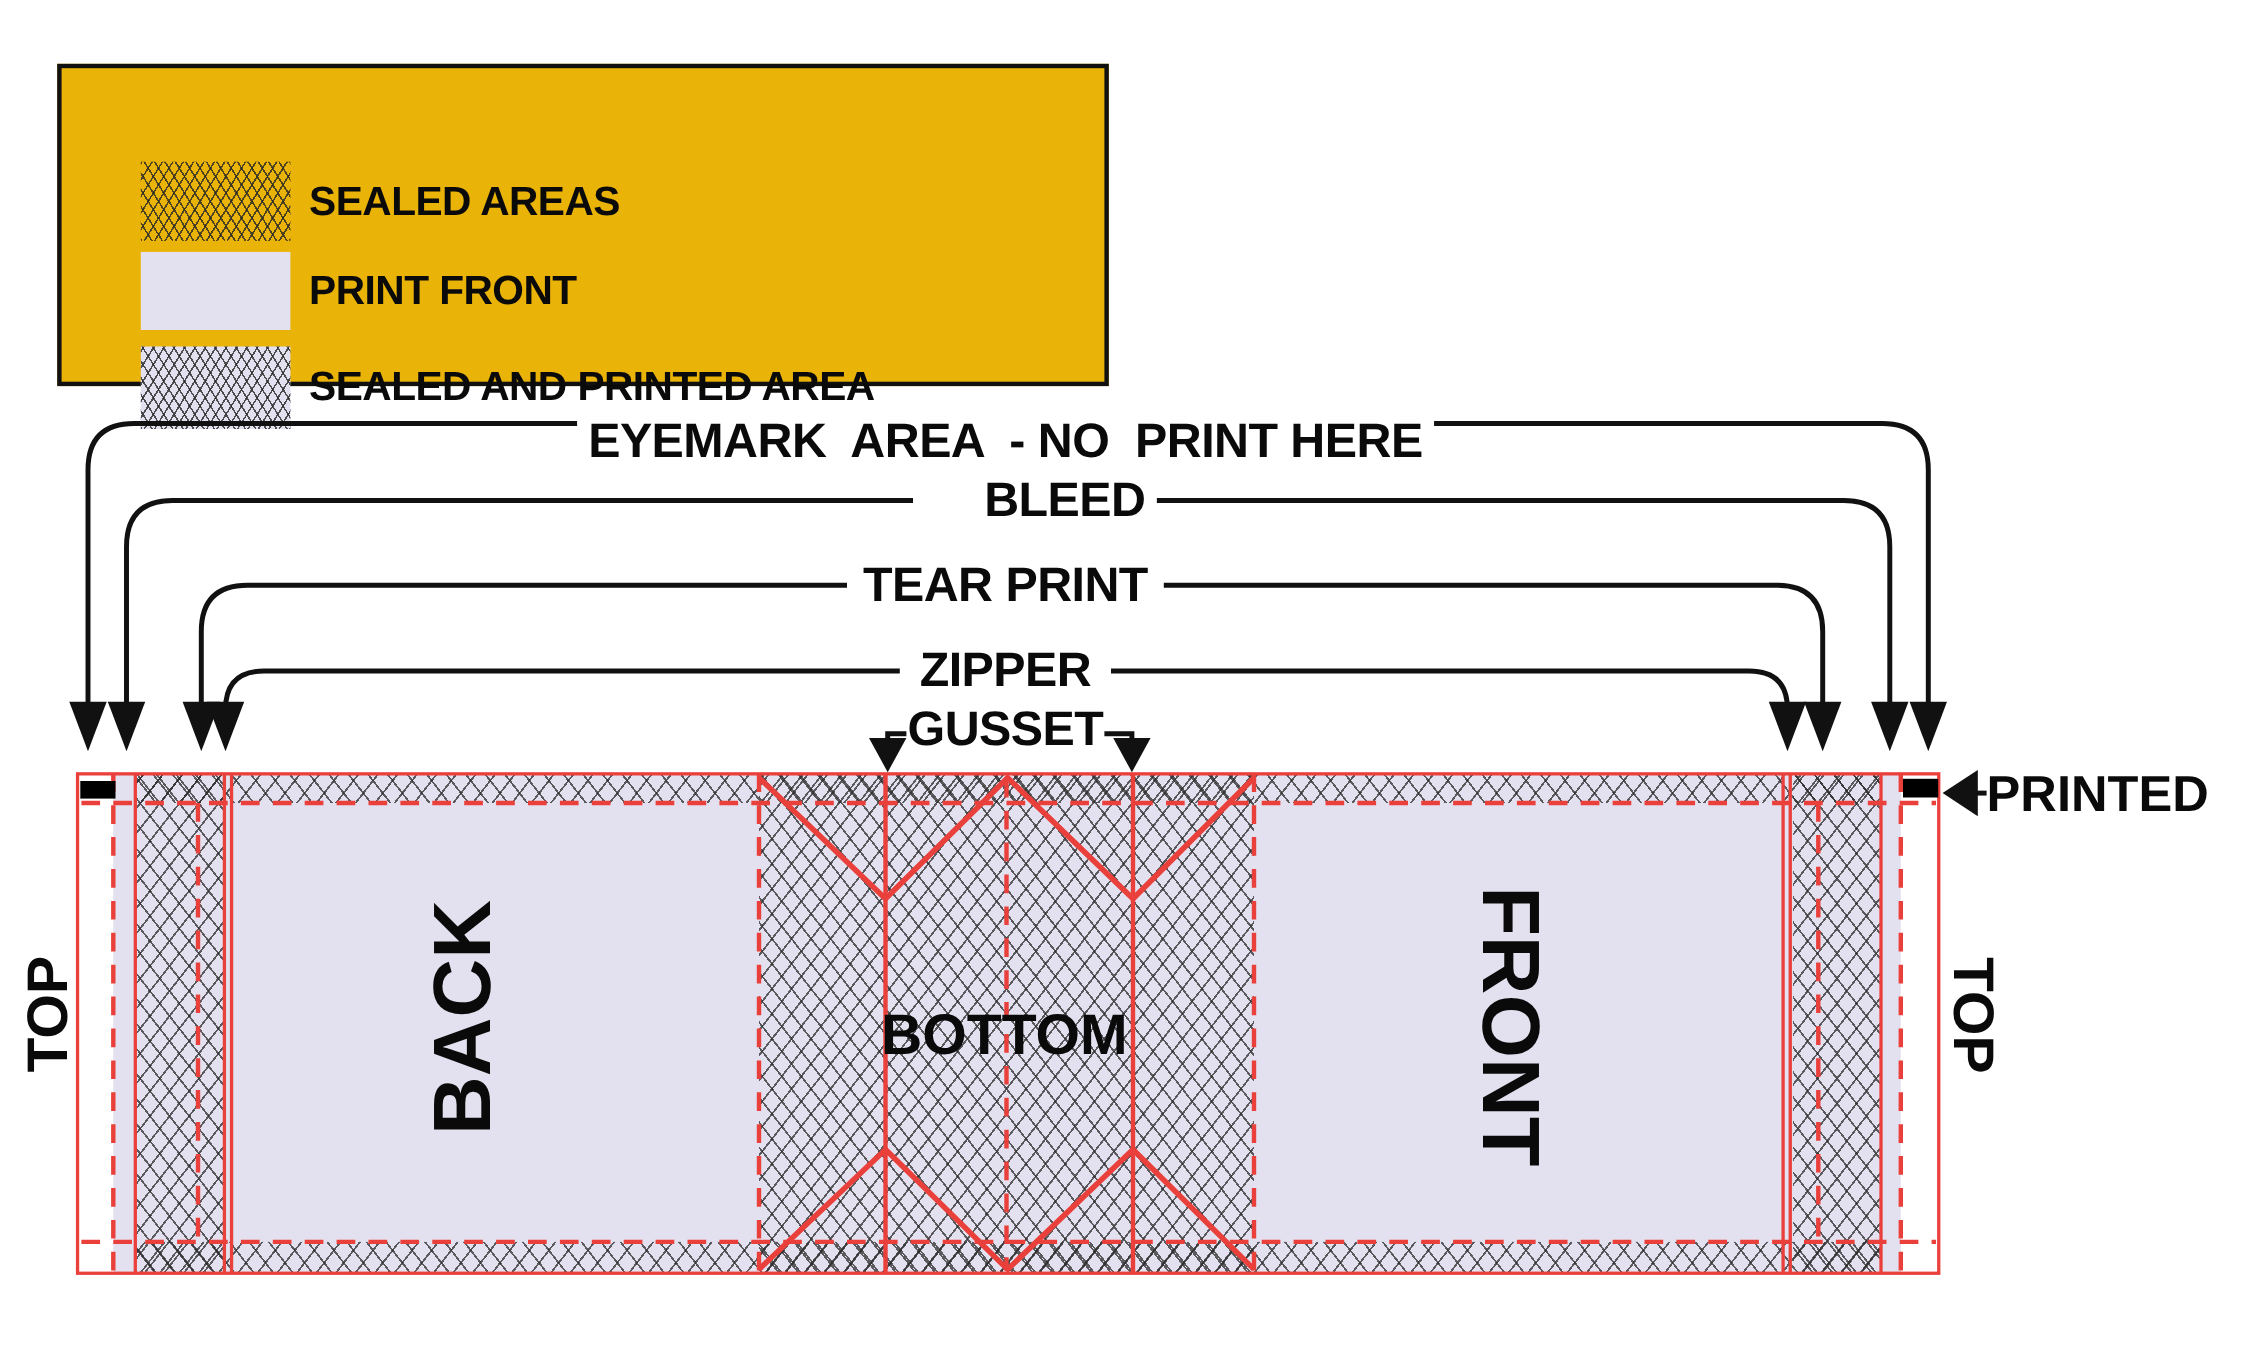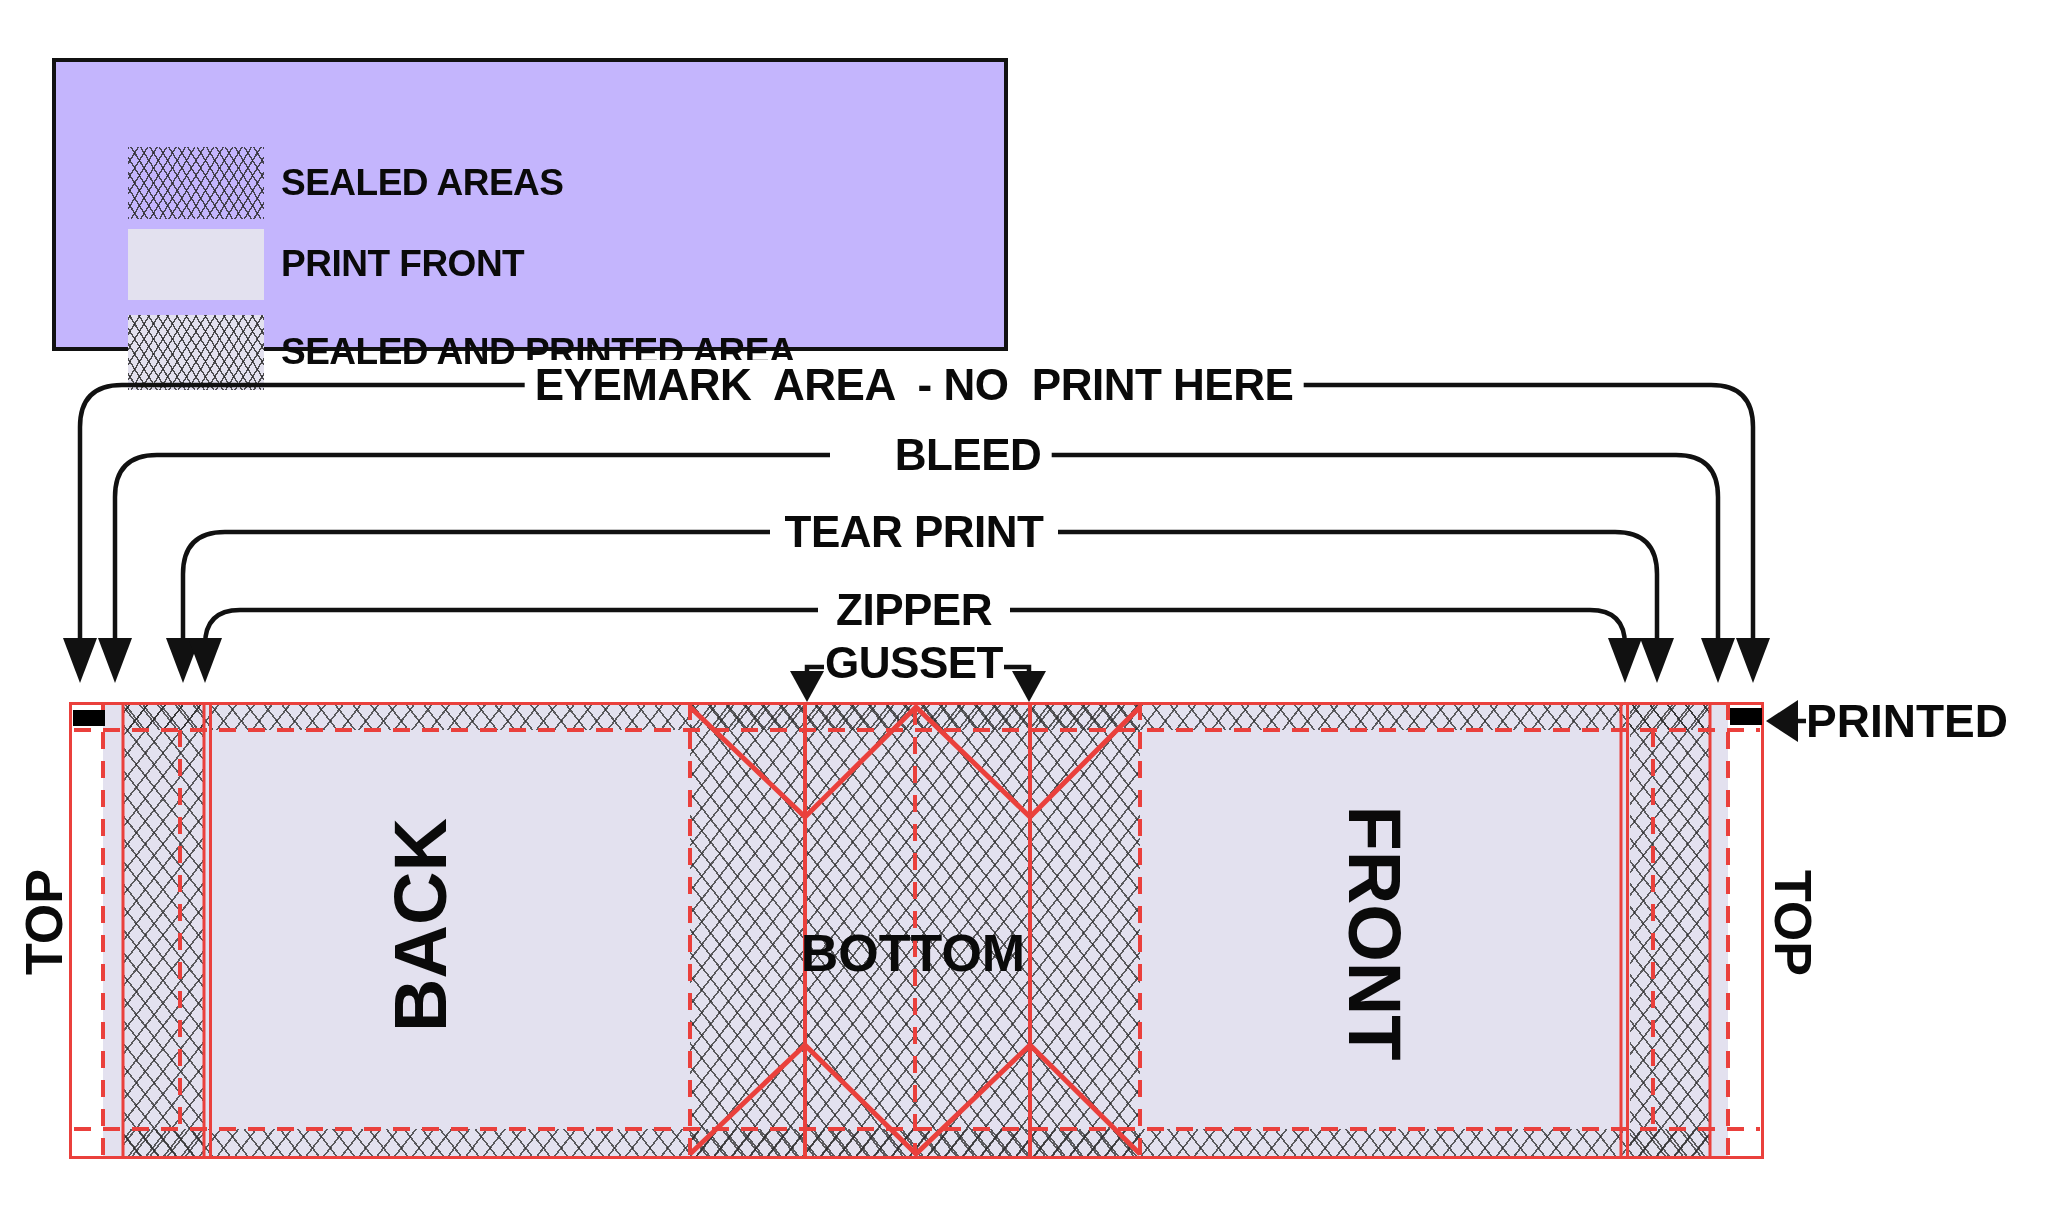--- a/index.html
+++ b/index.html
@@ -4,21 +4,21 @@
 <style>
   html,body{margin:0;padding:0;background:#fff;}
   .stage{
     position:relative;width:2054px;height:1230px;background:#ffffff;
     font-family:"Liberation Sans",sans-serif;color:#0a0a0a;overflow:hidden;
   }
   .abs{position:absolute;}
   
   .legend-box{
     left:52px;top:58px;width:948px;height:285px;
-    border:4px solid #111;background:#c4b5fd;
+    border:4px solid #111;background:#eab308;
   }
   .swatch{left:72px;width:136px;}
   .sw1{top:85px;height:72px;}
   .sw2{top:167px;height:71px;}
   .sw3{top:253px;height:75px;}
   .legend-label{
     left:225px;transform:translateY(-50%);
     font-size:37px;font-weight:bold;letter-spacing:-.5px;white-space:pre;
   }
   
@@ -36,21 +36,21 @@
   
   .callout{
     transform:translate(-50%,-50%);
     font-size:44px;font-weight:bold;letter-spacing:-.5px;
     white-space:pre;background:#fff;padding:0 10px;
   }
   
   .panel-label{font-weight:bold;white-space:pre;}
   .rot-ccw{transform:translate(-50%,-50%) rotate(-90deg);}
   .rot-cw{transform:translate(-50%,-50%) rotate(90deg);}
-  .center{transform:translate(-50%,-50%);margin-top:12px;}
+  .center{transform:translate(-50%,-50%);}
   svg{position:absolute;left:0;top:0;}
 </style>
 </head>
 <body>
 
 <div class="stage">
 
   <div class="abs legend-box">
     <div class="abs swatch sw1 hatch-sm"></div>
     <div class="abs legend-label" style="top:121px;">SEALED AREAS</div>
@@ -119,21 +119,21 @@
       <polygon points="1608,638 1642,638 1625,683"></polygon>
       <polygon points="1640,638 1674,638 1657,683"></polygon>
       <polygon points="1701,638 1735,638 1718,683"></polygon>
       <polygon points="1736,638 1770,638 1753,683"></polygon>
       <polygon points="790,671 824,671 807,702"></polygon>
       <polygon points="1012,671 1046,671 1029,702"></polygon>
       <polygon points="1766,721 1798,700 1798,742"></polygon>
     </g>
   </svg>
 
-  <div class="abs callout" style="left:914px;top:385px;">EYEMARK  AREA  - NO  PRINT HERE</div>
+  <div class="abs callout" style="left:914px;top:401px;">EYEMARK  AREA  - NO  PRINT HERE</div>
   <div class="abs callout" style="left:968px;top:455px;">BLEED</div>
   <div class="abs callout" style="left:914px;top:532px;">TEAR PRINT</div>
   <div class="abs callout" style="left:914px;top:610px;">ZIPPER</div>
   <div class="abs callout" style="left:914px;top:663px;background:transparent;text-align:center;">GUSSET</div>
 
   <div class="abs panel-label rot-ccw" style="left:420px;top:925px;font-size:74px;">BACK</div>
   <div class="abs panel-label center" style="left:913px;top:941px;font-size:52px;">BOTTOM</div>
   <div class="abs panel-label rot-cw" style="left:1374px;top:933px;font-size:74px;">FRONT</div>
   <div class="abs panel-label rot-ccw" style="left:44px;top:922px;font-size:52px;">TOP</div>
   <div class="abs panel-label rot-cw" style="left:1793px;top:923px;font-size:52px;">TOP</div>

